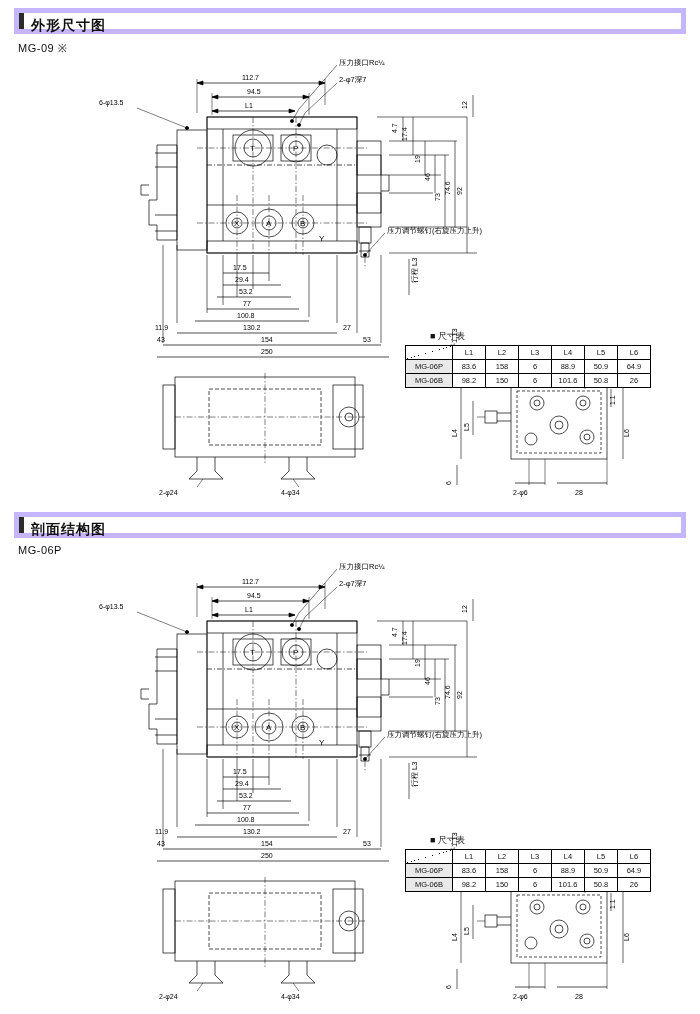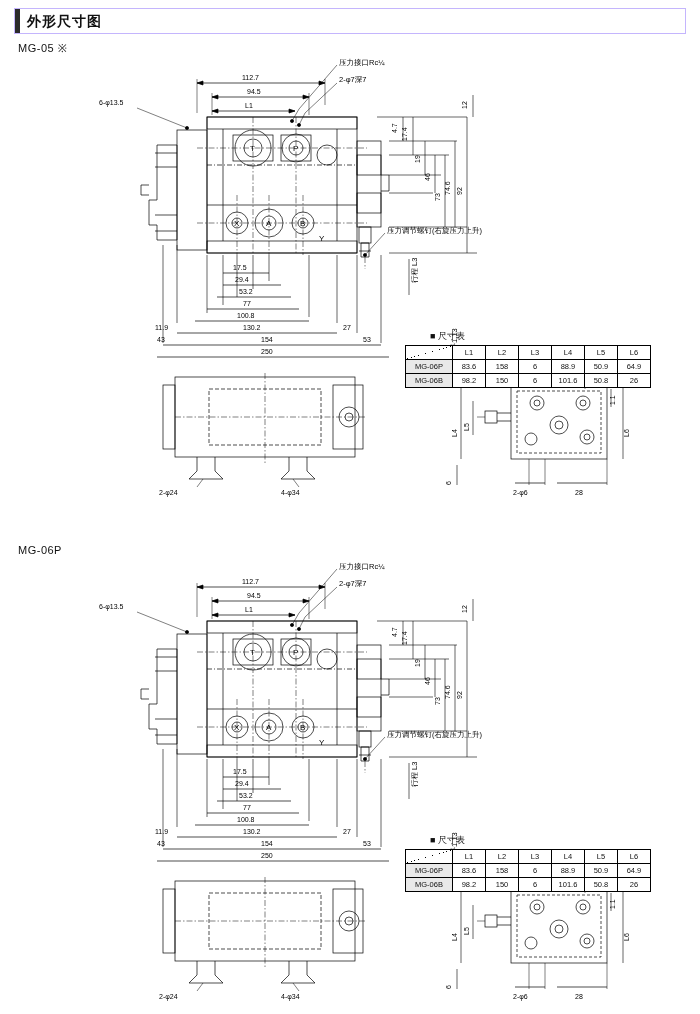--- a/index.html
+++ b/index.html
@@ -10,21 +10,21 @@
     color:#111;
     position:relative;
     overflow:hidden;
   }
   .page{position:relative;width:700px;height:1014px;}
 
   
   .section-head{
     position:absolute;
     left:14px;width:672px;height:26px;
-    border:1px solid #c4b5fd;
+    border:5px solid #c4b5fd;
     box-sizing:border-box;
     background:#fff;
   }
   .section-head .bar{
     position:absolute;left:0;top:0;width:5px;height:100%;
     background:#2b2b2b;
   }
   .section-head .title{
     position:absolute;left:12px;top:4px;
     font-size:14px;font-weight:bold;letter-spacing:1px;
@@ -81,22 +81,26 @@
 </style>
 </head>
 <body>
 
 <div class="page">
 
   <div class="section-head" style="top:8px;">
     <div class="bar"></div>
     <div class="title">外形尺寸图</div>
   </div>
-  <div class="model-label" style="left:18px;top:40px;">MG-05 ※</div>
-
+  <div class="model-label" style="left:18px;top:40px;">MG-09 ※</div>
+
+  <div class="section-head" style="top:512px;">
+    <div class="bar"></div>
+    <div class="title">剖面结构图</div>
+  </div>
   <div class="model-label" style="left:18px;top:544px;">MG-06P</div>
 
   <div class="dwg" style="left:0px;top:55px;">
     <svg width="700" height="450" viewBox="0 0 700 450">
       <g stroke="#000" fill="none" stroke-width="0.7" font-family="Liberation Sans, sans-serif" font-size="7">
 
         <path d="M120 90 L120 145 L112 145 L112 170 L120 170 L120 185 L140 185 L140 90 Z"></path>
         <rect x="140" y="75" width="30" height="120"></rect>
         <path d="M118 98 L140 98 M118 112 L140 112 M118 160 L140 160 M118 176 L140 176"></path>
 

